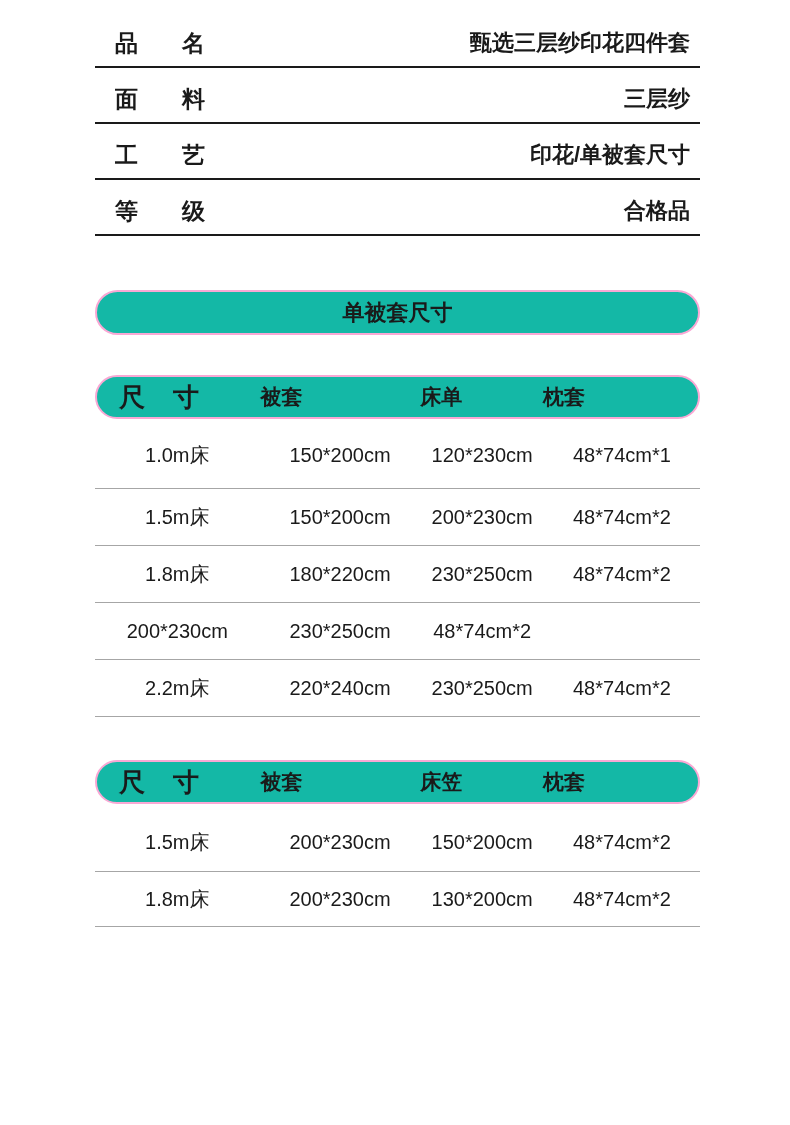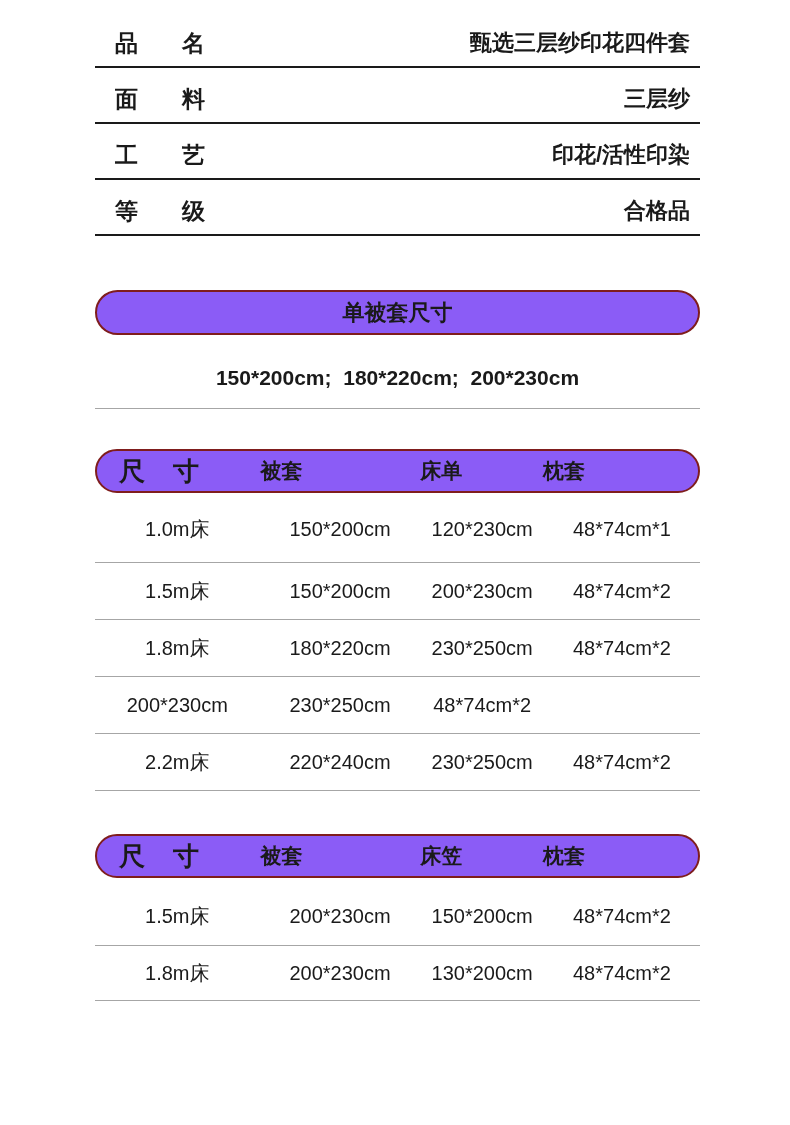--- a/index.html
+++ b/index.html
@@ -35,23 +35,23 @@
     font-weight: 600;
     letter-spacing: 0;
   }
   .info-value {
     font-size: 22px;
     font-weight: 600;
     text-align: left;
   }
   
   .pill {
-    border: 2px solid #7f1d1d;
+    border: 2px solid #f9a8d4;
     border-radius: 23px;
-    background: #8b5cf6;
+    background: #14b8a6;
     font-family: Liberation Serif, serif;
   }
   .title-pill {
     margin-top: 54px;
     height: 45px;
     display: flex;
     align-items: center;
     justify-content: center;
     font-size: 22px;
     font-weight: 600;
@@ -124,35 +124,34 @@
             <span>面</span>
             <span>料</span>
           </span>
         <span class="info-value">三层纱</span>
       </div>
       <div class="info-row">
         <span class="info-label">
             <span>工</span>
             <span>艺</span>
           </span>
-        <span class="info-value">印花/活性印染</span>
+        <span class="info-value">印花/单被套尺寸</span>
       </div>
       <div class="info-row">
         <span class="info-label">
             <span>等</span>
             <span>级</span>
           </span>
         <span class="info-value">合格品</span>
       </div>
     </section>
 
     <div class="pill title-pill">
       <span>单被套尺寸</span>
     </div>
-    <div class="sizes-line">150*200cm;  180*220cm;  200*230cm</div>
 
     <section class="size-table table-gap-1">
       <div class="pill table-header cols">
         <span class="th th-size"><span class="spread">
               <span>尺</span>
               <span>寸</span>
             </span></span>
         <span class="th">被套</span>
         <span class="th">床单</span>
         <span class="th">枕套</span>

